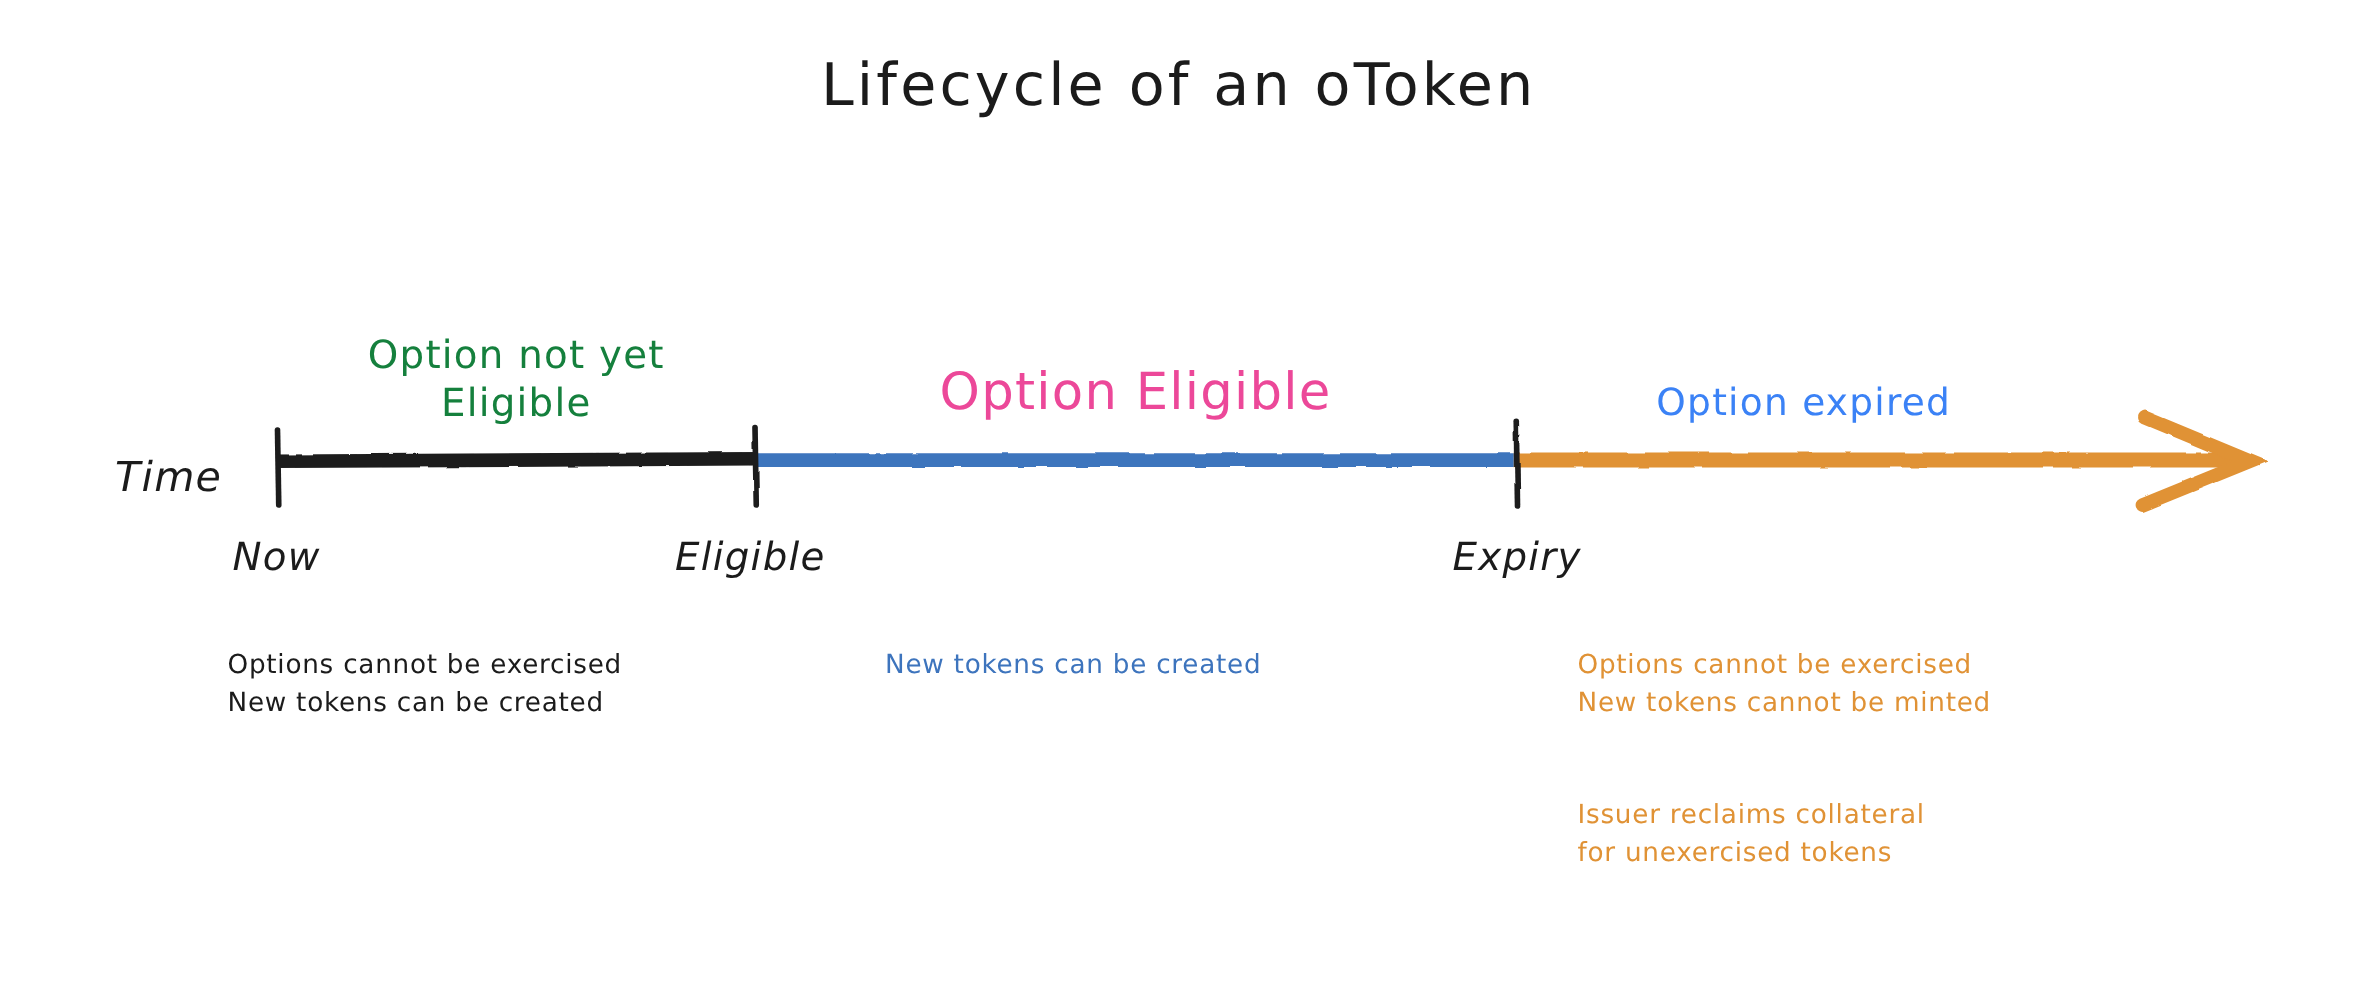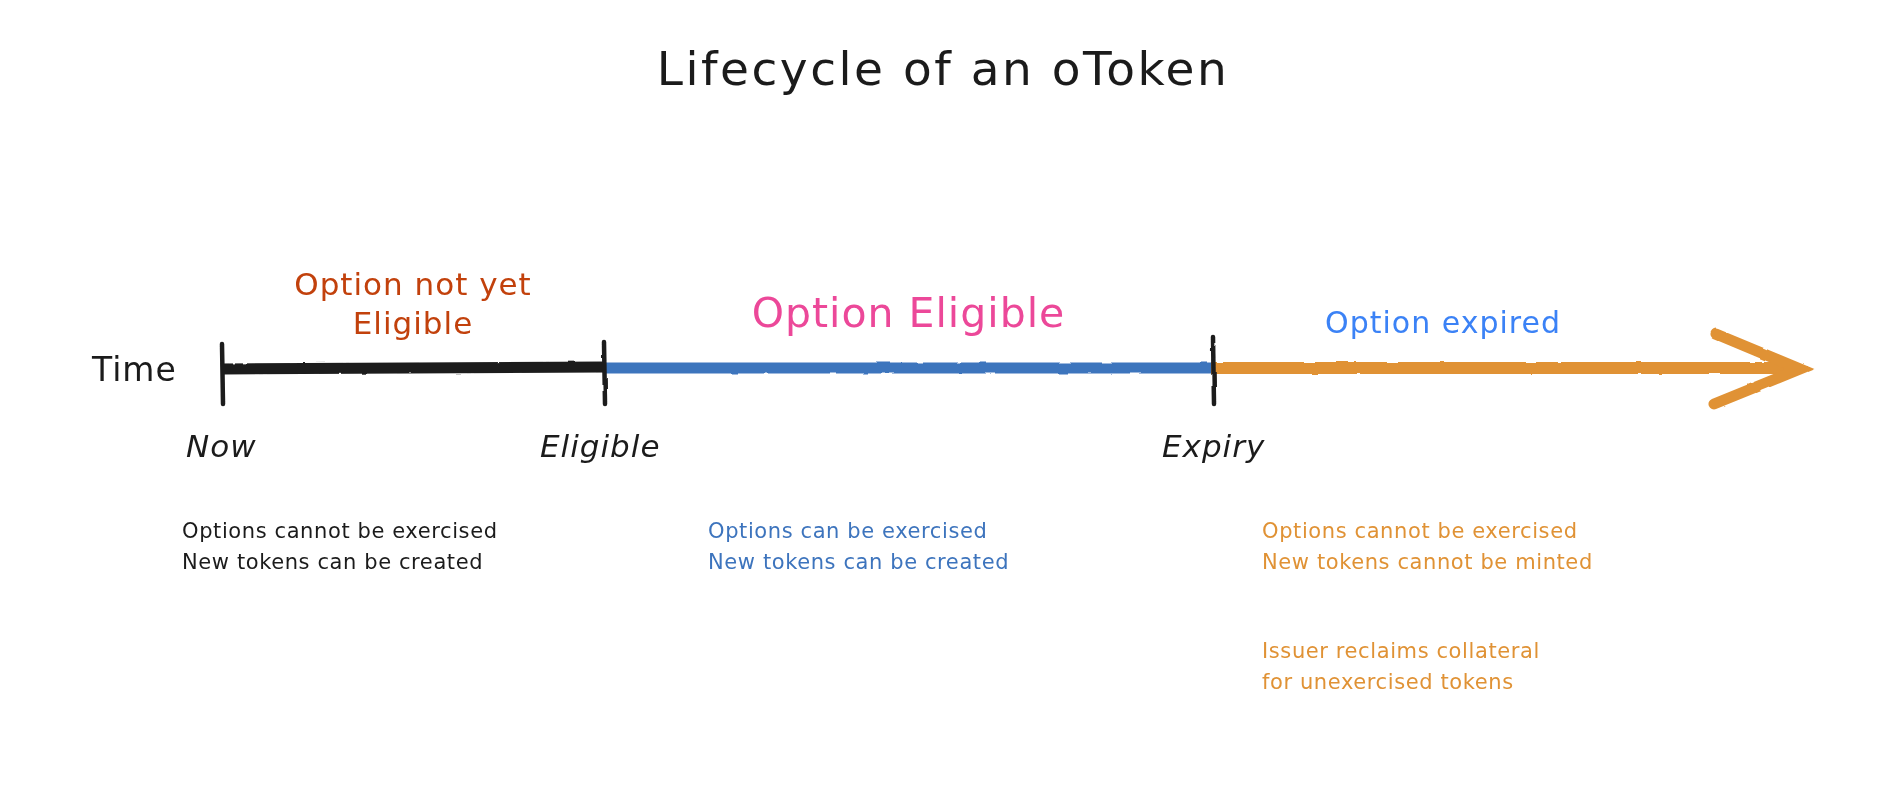--- a/index.html
+++ b/index.html
@@ -17,21 +17,23 @@
   }
 
   
   .hand {
     font-family: "DejaVu Sans", sans-serif;
     font-weight: 400;
     letter-spacing: 0.5px;
   }
   .hand-i {
     font-family: "DejaVu Sans", sans-serif;
+    font-style: italic;
     letter-spacing: 0.5px;
+    margin-top: 12px;
   }
 
   
   #title {
     position: absolute;
     left: 0;
     top: 42px;
     width: 1886px;
     text-align: center;
     font-size: 47px;
@@ -71,21 +73,21 @@
     position: absolute;
     text-align: center;
     white-space: nowrap;
     line-height: 1.25;
   }
   #caption-not-eligible {
     left: 222px;
     width: 382px;
     top: 265px;
     font-size: 31px;
-    color: #c2410c;
+    color: #15803d;
     letter-spacing: 1px;
   }
   #caption-eligible {
     left: 604px;
     width: 609px;
     top: 288px;
     font-size: 41px;
     color: #ec4899;
     letter-spacing: 1px;
   }
@@ -174,21 +176,20 @@
 <div id="tick-label-eligible" class="tick-label">Eligible</div>
 
 <div id="tick-label-expiry" class="tick-label">Expiry</div>
 
 <div id="desc-black" class="desc-block hand">
   <span class="line-1">Options cannot be exercised</span>
   <span class="line-2">New tokens can be created</span>
 </div>
 
 <div id="desc-blue" class="desc-block hand">
-  <span class="line-1">Options can be exercised</span>
   <span class="line-2">New tokens can be created</span>
 </div>
 
 <div id="desc-orange" class="desc-block hand">
   <span class="line-1">Options cannot be exercised</span>
   <span class="line-2">New tokens cannot be minted</span>
 </div>
 
 <div id="desc-orange-2" class="desc-block hand">
   <span class="line-1">Issuer reclaims collateral</span>

